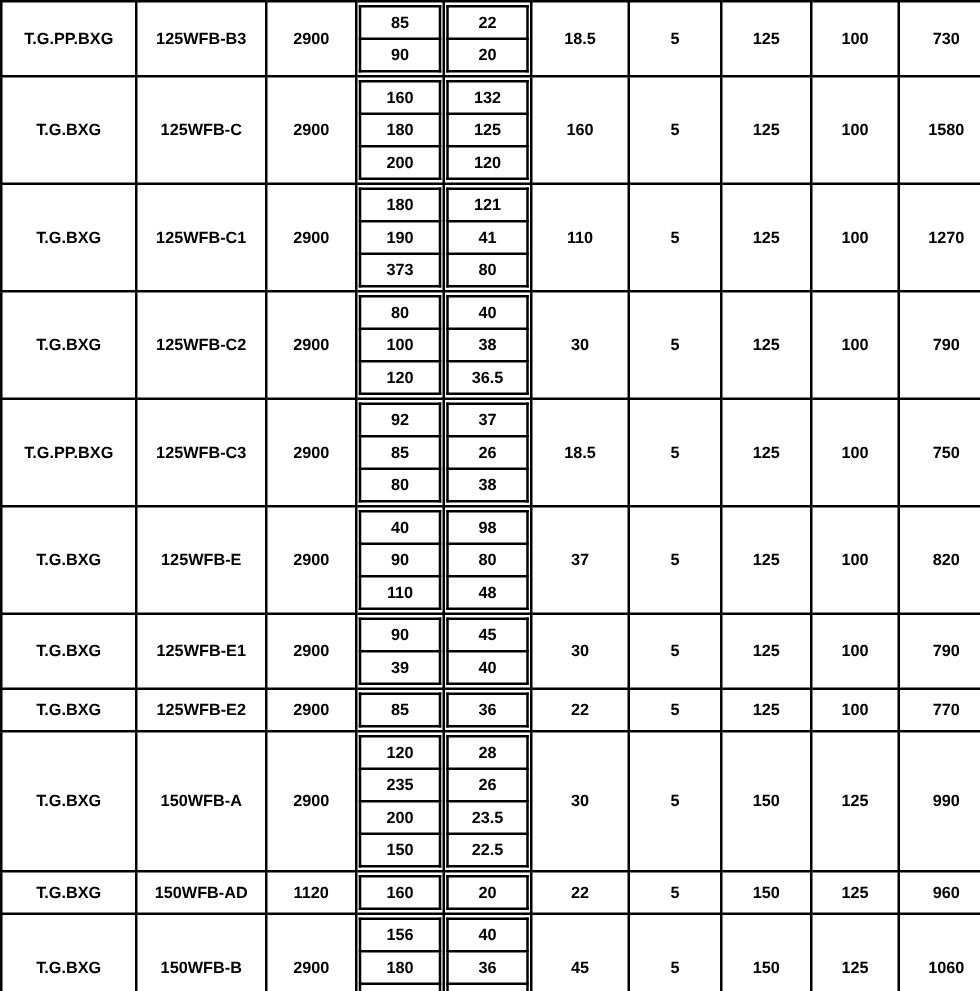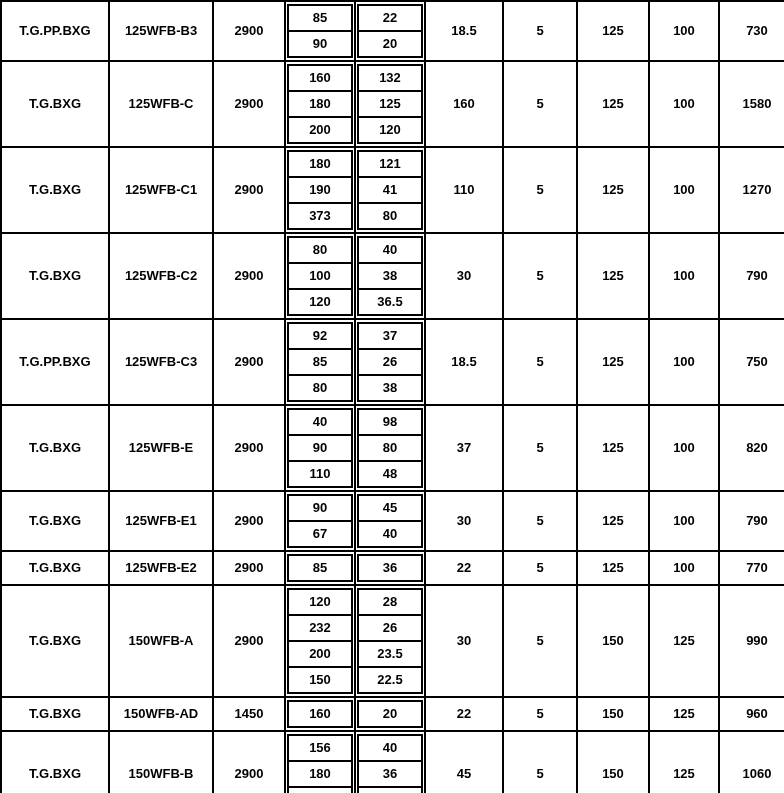--- a/index.html
+++ b/index.html
@@ -321,21 +321,21 @@
         <td>T.G.BXG</td>
         <td>125WFB-E1</td>
         <td>2900</td>
         <td class="nest pair-left">
           <table class="sub">
             <tbody>
               <tr>
                 <td>90</td>
               </tr>
               <tr>
-                <td>67</td>
+                <td>39</td>
               </tr>
             </tbody>
           </table>
         </td>
         <td class="nest">
           <table class="sub">
             <tbody>
               <tr>
                 <td>45</td>
               </tr>
@@ -383,21 +383,21 @@
         <td>T.G.BXG</td>
         <td>150WFB-A</td>
         <td>2900</td>
         <td class="nest pair-left">
           <table class="sub">
             <tbody>
               <tr>
                 <td>120</td>
               </tr>
               <tr>
-                <td>232</td>
+                <td>235</td>
               </tr>
               <tr>
                 <td>200</td>
               </tr>
               <tr>
                 <td>150</td>
               </tr>
             </tbody>
           </table>
         </td>
@@ -421,21 +421,21 @@
         </td>
         <td>30</td>
         <td>5</td>
         <td>150</td>
         <td>125</td>
         <td>990</td>
       </tr>
       <tr>
         <td>T.G.BXG</td>
         <td>150WFB-AD</td>
-        <td>1450</td>
+        <td>1120</td>
         <td class="nest pair-left">
           <table class="sub">
             <tbody>
               <tr>
                 <td>160</td>
               </tr>
             </tbody>
           </table>
         </td>
         <td class="nest">

